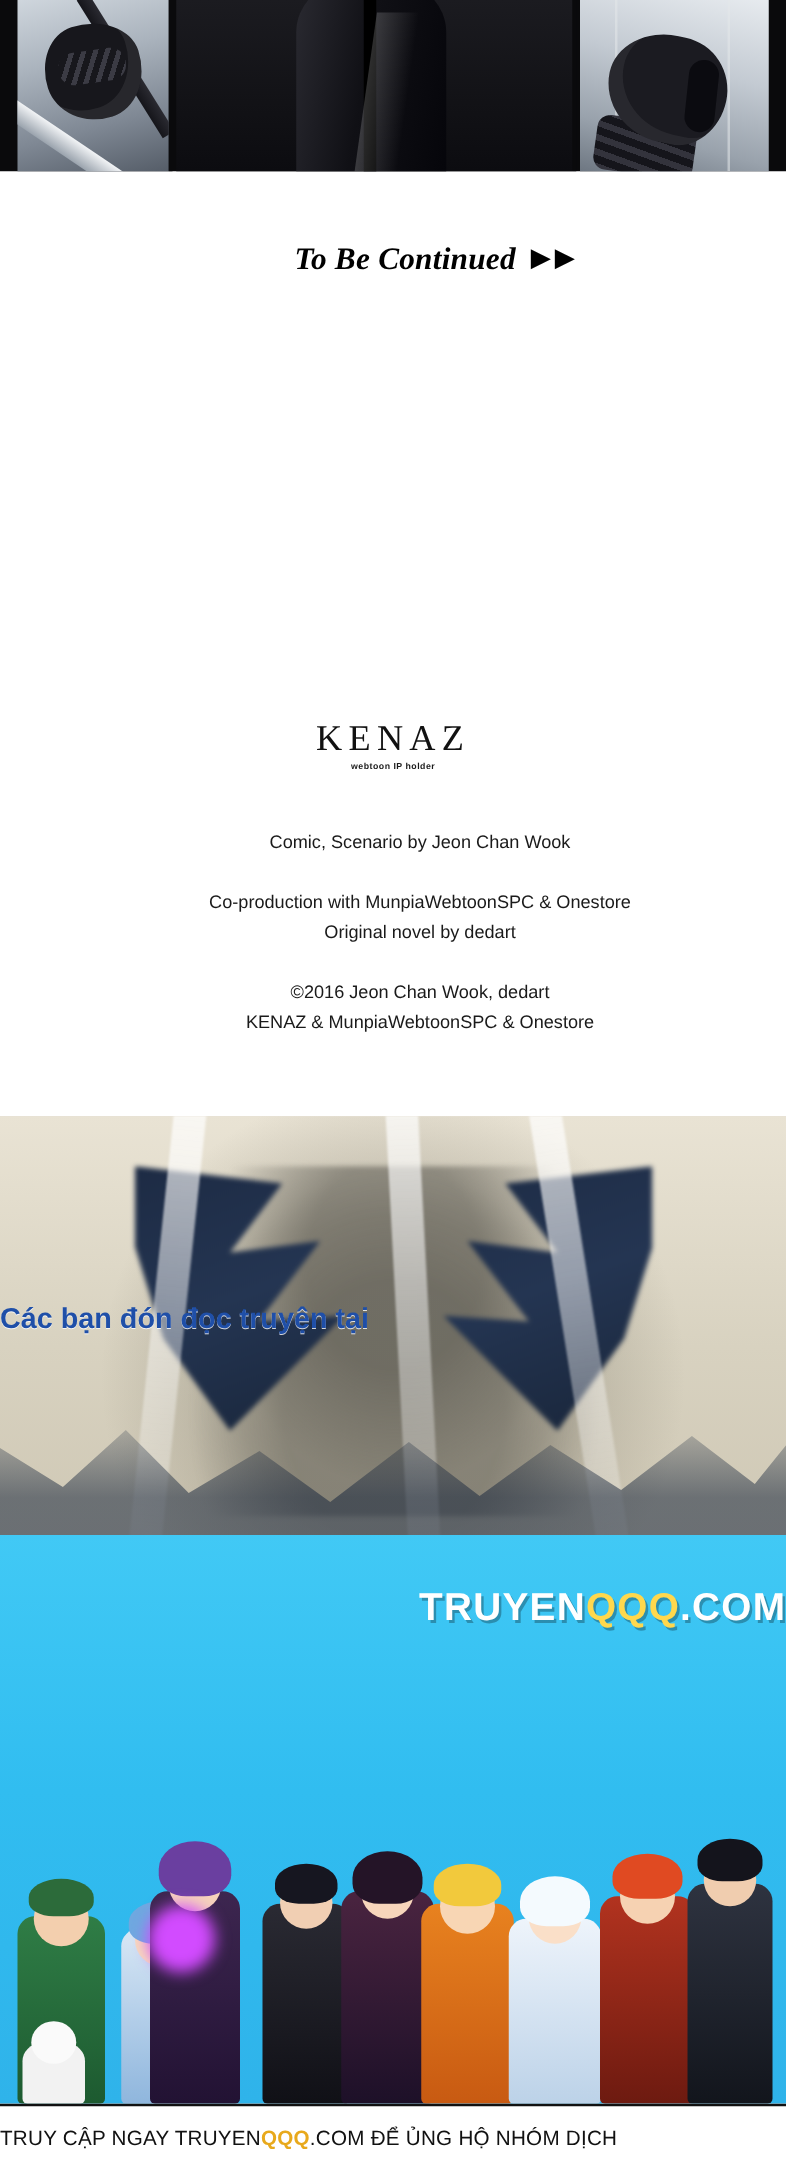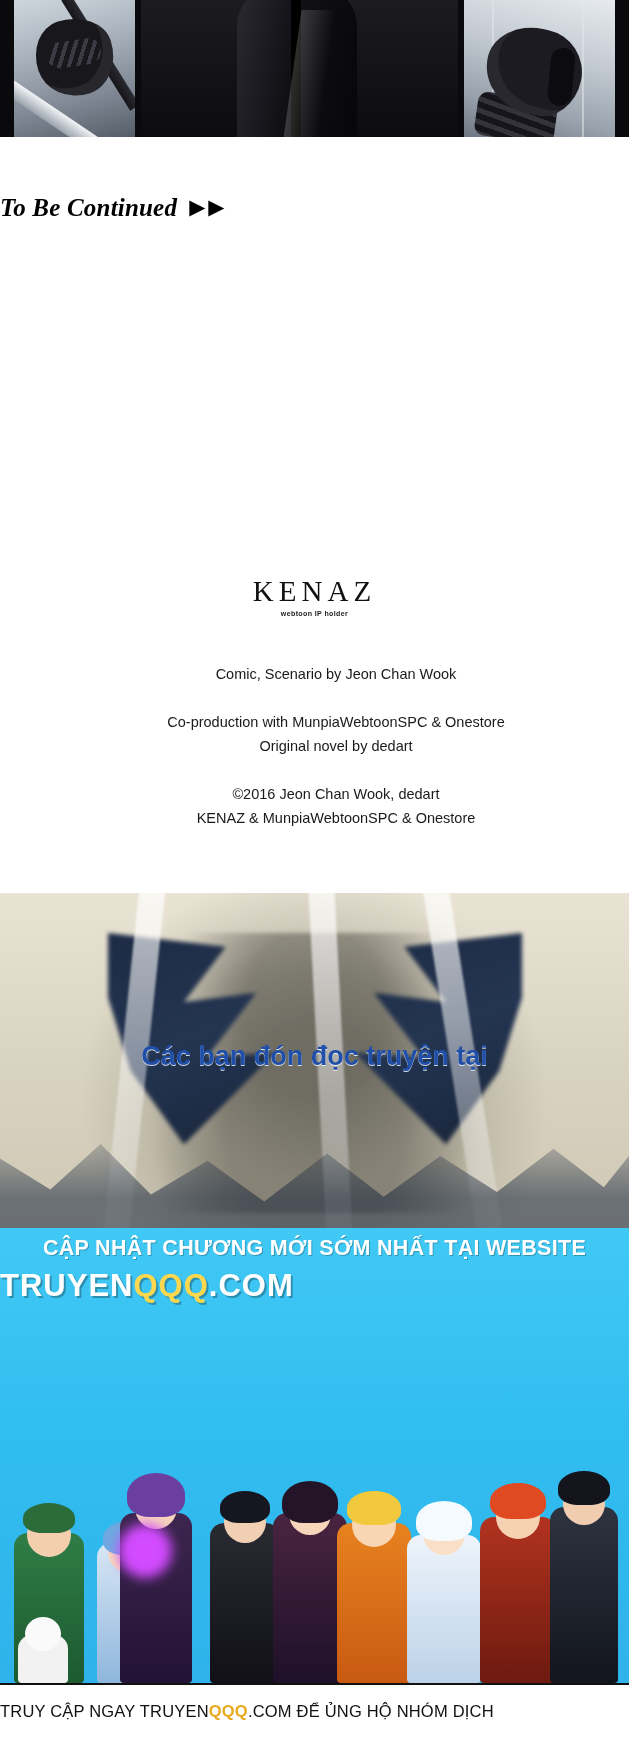--- a/index.html
+++ b/index.html
@@ -144,21 +144,21 @@
     background: #e3e7ea;
     opacity: .55;
   }
 
   
   .tbc {
     position: absolute;
     left: 0;
     top: 194px;
     width: 503px;
-    text-align: left;
+    text-align: right;
     padding-right: 40px;
   }
   .tbc-text {
     display: inline-block;
     font-family: "Liberation Serif", serif;
     font-weight: bold;
     font-style: italic;
     font-size: 25px;
     letter-spacing: .2px;
     color: #000;
@@ -262,22 +262,21 @@
     left: 0; bottom: 0;
     width: 629px; height: 120px;
     background: linear-gradient(180deg, rgba(26,40,62,0) 0%, rgba(26,40,62,.85) 75%);
     clip-path: polygon(0% 100%, 0% 42%, 8% 68%, 16% 30%, 24% 72%, 33% 44%, 42% 78%, 52% 38%, 61% 74%, 70% 40%, 79% 70%, 88% 34%, 96% 66%, 100% 40%, 100% 100%);
     opacity: .65;
   }
   .promo-text {
     position: absolute;
     left: 0; top: 148px;
     width: 629px;
-    text-align: center;
-    font-size: 27px;
+    font-size: 23px;
     font-weight: bold;
     color: #1f4fa8;
     text-shadow: 0 1px 0 rgba(255,255,255,.8);
   }
   .promo-btn {
     position: absolute;
     left: 137px; top: 189px;
     width: 297px; height: 44px;
     background: #1a6fe0;
     border: 3px solid #ffffff;
@@ -311,21 +310,21 @@
     font-size: 21.5px;
     font-weight: bold;
     color: #ffffff;
     letter-spacing: .3px;
     text-shadow: 1px 1px 0 rgba(0,0,0,.25);
   }
   .qqq-logo {
     position: absolute;
     left: 0; top: 40px;
     width: 629px;
-    text-align: left;
+    text-align: right;
     font-size: 31px;
     font-weight: bold;
     color: #ffffff;
     letter-spacing: 1px;
     text-shadow: 2px 2px 0 rgba(0,0,0,.28);
   }
   .qqq-logo .q { color: #ffd84d; }
   .char {
     position: absolute;
     bottom: 0;
@@ -424,21 +423,20 @@
     </div>
     <div class="promo-beam beam-1"></div>
     <div class="promo-beam beam-2"></div>
     <div class="promo-beam beam-3"></div>
     <div class="promo-bottom-spikes"></div>
 
     <div class="promo-text">Các bạn đón đọc truyện tại</div>
   </div>
 
   <div class="qqq">
-    <div class="qqq-head">CẬP NHẬT CHƯƠNG MỚI SỚM NHẤT TẠI WEBSITE</div>
     <div class="qqq-logo">
       <span>TRUYEN</span><span class="q">QQQ</span><span>.COM</span>
     </div>
 
     <div class="char" style="left:6px; width:86px; height:210px;">
       <div class="body" style="width:70px; height:150px; background:linear-gradient(180deg,#2f7d46,#1d5a30);"></div>
       <div class="head" style="width:44px; height:44px; top:40px; background:#f3cfae;"></div>
       <div class="hair" style="width:52px; height:30px; top:30px; background:#2c6b3a;"></div>
     </div>
     <div class="char" style="left:14px; width:58px; height:72px;">

